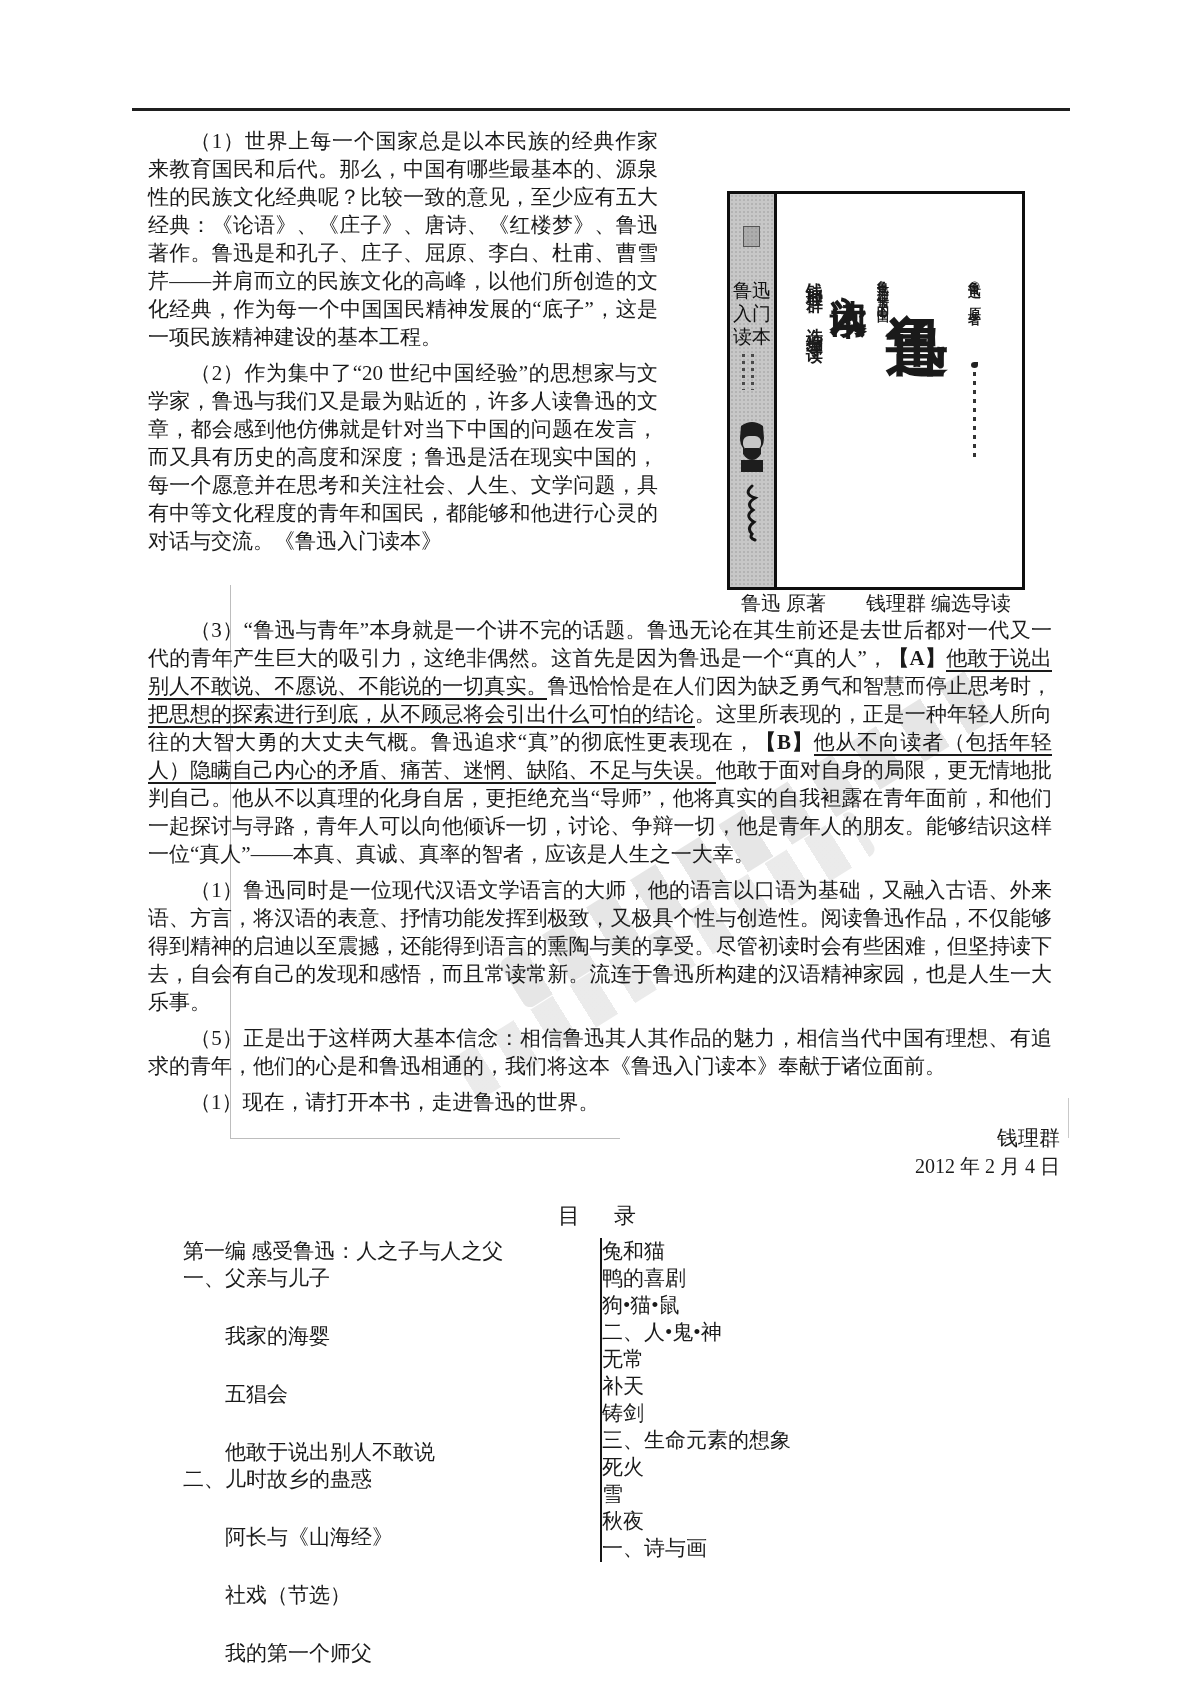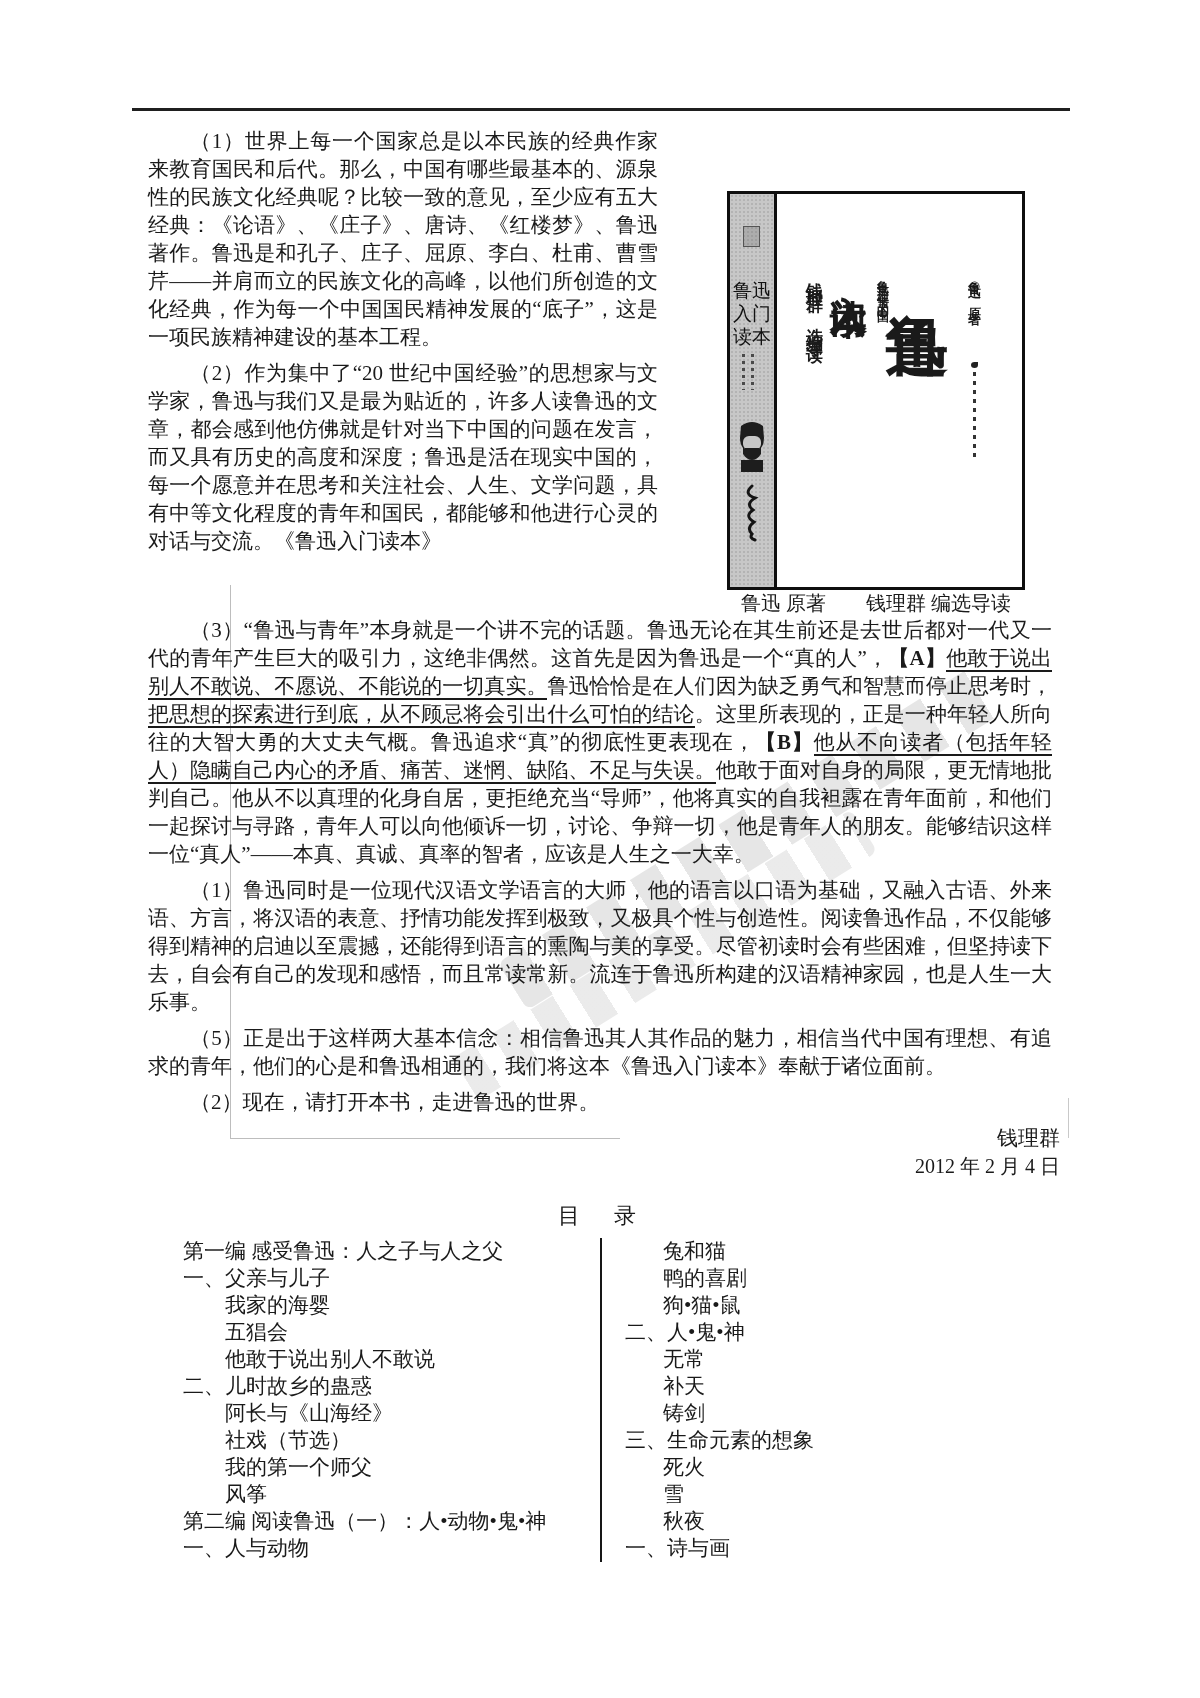--- a/index.html
+++ b/index.html
@@ -97,23 +97,23 @@
     font-size:22px; font-weight:400; text-align:center;
     letter-spacing:6px; margin:0 0 8px 0; line-height:28px;
   }
   .toc-cols { display:flex; align-items:flex-start; }
   .toc-col { box-sizing:border-box; }
   .toc-col.left  { width:460px; }
   .toc-col.right { width:460px; border-left:2px solid #161616; }
   .toc-row { font-size:21px; line-height:27px; height:27px; white-space:nowrap; }
   .toc-col.left  .lv-part    { padding-left:43px; }
   .toc-col.left  .lv-section { padding-left:43px; }
-  .toc-col.left  .lv-item    { padding-left:85px; }
-  .toc-col.right .lv-section { padding-left:23px; }
-  .toc-col.right .lv-item    { padding-left:61px; }
+  .toc-col.left  .lv-item    { padding-left:85px;margin-top:31px; }
+  .toc-col.right .lv-section { }
+  .toc-col.right .lv-item    { }
 </style>
 </head>
 <body>
 
 <div class="page">
 
   <div class="header-rule"></div>
 
   <div class="frame-v1"></div>
   <div class="frame-h1"></div>
@@ -155,21 +155,21 @@
         </div>
         <div class="book-caption">鲁迅 原著　　钱理群 编选导读</div>
       </aside>
 
 
       <p><span>（1）世界上每一个国家总是以本民族的经典作家来教育国民和后代。那么，中国有哪些最基本的、源泉性的民族文化经典呢？比较一致的意见，至少应有五大经典：《论语》、《庄子》、唐诗、《红楼梦》、鲁迅著作。鲁迅是和孔子、庄子、屈原、李白、杜甫、曹雪芹——并肩而立的民族文化的高峰，以他们所创造的文化经典，作为每一个中国国民精神发展的“底子”，这是一项民族精神建设的基本工程。</span></p>
       <p><span>（2）作为集中了“20 世纪中国经验”的思想家与文学家，鲁迅与我们又是最为贴近的，许多人读鲁迅的文章，都会感到他仿佛就是针对当下中国的问题在发言，而又具有历史的高度和深度；鲁迅是活在现实中国的，每一个愿意并在思考和关注社会、人生、文学问题，具有中等文化程度的青年和国民，都能够和他进行心灵的对话与交流。《鲁迅入门读本》</span></p>
       <p class="clear-float"><span>（3）“鲁迅与青年”本身就是一个讲不完的话题。鲁迅无论在其生前还是去世后都对一代又一代的青年产生巨大的吸引力，这绝非偶然。这首先是因为鲁迅是一个“真的人”，</span><span class="seg-b">【A】</span><span class="seg-u">他敢于说出别人不敢说、不愿说、不能说的一切真实。</span><span>鲁迅恰恰是在人们因为缺乏勇气和智慧而停止思考时，</span><span class="seg-u">把思想的探索进行到底，从不顾忌将会引出什么可怕的结论</span><span>。这里所表现的，正是一种年轻人所向往的大智大勇的大丈夫气概。鲁迅追求“真”的彻底性更表现在，</span><span class="seg-b">【B】</span><span class="seg-u">他从不向读者（包括年轻人）隐瞒自己内心的矛盾、痛苦、迷惘、缺陷、不足与失误。</span><span>他敢于面对自身的局限，更无情地批判自己。他从不以真理的化身自居，更拒绝充当“导师”，他将真实的自我袒露在青年面前，和他们一起探讨与寻路，青年人可以向他倾诉一切，讨论、争辩一切，他是青年人的朋友。能够结识这样一位“真人”——本真、真诚、真率的智者，应该是人生之一大幸。</span></p>
       <p><span>（1）鲁迅同时是一位现代汉语文学语言的大师，他的语言以口语为基础，又融入古语、外来语、方言，将汉语的表意、抒情功能发挥到极致，又极具个性与创造性。阅读鲁迅作品，不仅能够得到精神的启迪以至震撼，还能得到语言的熏陶与美的享受。尽管初读时会有些困难，但坚持读下去，自会有自己的发现和感悟，而且常读常新。流连于鲁迅所构建的汉语精神家园，也是人生一大乐事。</span></p>
       <p><span>（5）正是出于这样两大基本信念：相信鲁迅其人其作品的魅力，相信当代中国有理想、有追求的青年，他们的心是和鲁迅相通的，我们将这本《鲁迅入门读本》奉献于诸位面前。</span></p>
-      <p><span>（2）现在，请打开本书，走进鲁迅的世界。</span></p>
+      <p><span>（1）现在，请打开本书，走进鲁迅的世界。</span></p>
 
       <div class="sig-line">钱理群</div>
       <div class="date-line">2012 年 2 月 4 日</div>
     </section>
 
     <section class="toc">
       <h2 class="toc-title">目　录</h2>
       <div class="toc-cols">
         <div class="toc-col left">
             <div class="toc-row lv-part">第一编 感受鲁迅：人之子与人之父</div>

